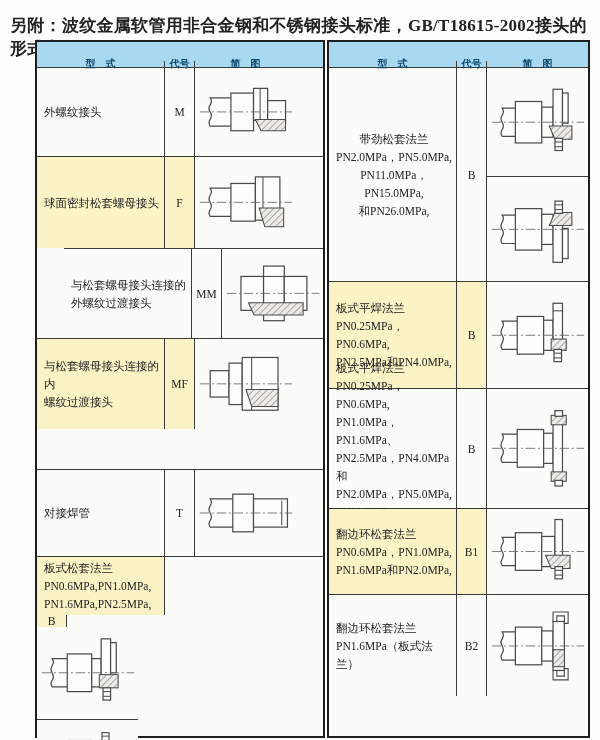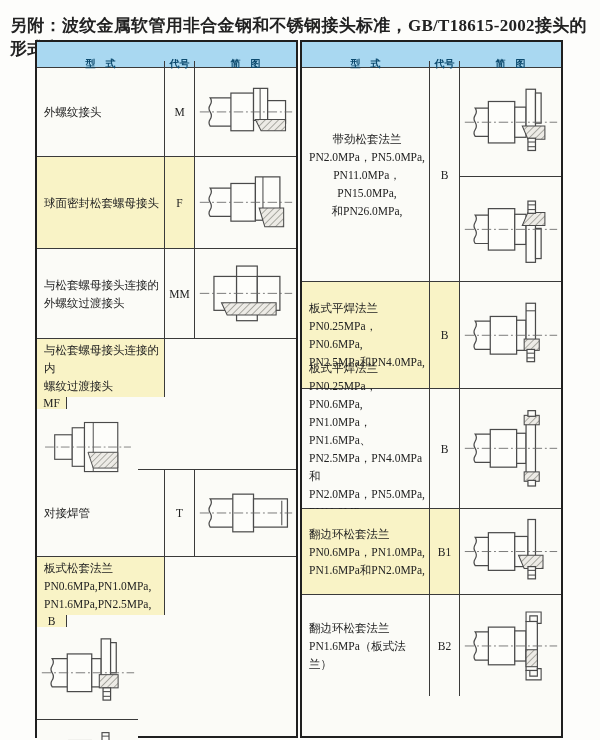--- a/index.html
+++ b/index.html
@@ -95,21 +95,21 @@
                 <path d="M 36 25 H 14 c 5 7 -5 8 0 15 c 5 8 -5 8 0 15 H 36" fill="#fdfdfa" stroke="#4a4a4a" stroke-width="1.3"></path>
                 <rect x="36" y="20" width="26" height="40" fill="#fdfdfa" stroke="#4a4a4a" stroke-width="1.3"></rect>
                 <rect x="62" y="13" width="26" height="46" fill="#fdfdfa" stroke="#4a4a4a" stroke-width="1.3"></rect>
                 <line x1="70" y1="13" x2="70" y2="59" stroke="#4a4a4a" stroke-width="1.1"></line>
                 <path d="M66,46 L92,46 L92,66 L72,66 Z" fill="url(#hp1)" stroke="#4a4a4a" stroke-width="1.1"></path>
                 <line x1="3" y1="40" x2="101" y2="40" stroke="#666" stroke-width="0.9" stroke-dasharray="10 3 2 3"></line>
               </svg>
             </div>
           </div>
         </div>
-        <div class="trow" style="height: 90px;">
+        <div class="trow" style="height: 90px; margin-left: 27px;">
           <div class="cell col-type type-cell">
             <div class="type-line">与松套螺母接头连接的</div>
             <div class="type-line">外螺纹过渡接头</div>
           </div>
           <div class="cell col-code code-cell">MM</div>
           <div class="cell col-diag diag-cell">
             <div class="diag-sub">
               <svg viewBox="0 0 104 80" preserveAspectRatio="xMidYMid meet">
                 <defs>
                   <pattern id="hp2" patternUnits="userSpaceOnUse" width="5" height="5" patternTransform="rotate(45)">
@@ -121,21 +121,21 @@
                 <rect x="42" y="11" width="22" height="58" fill="#fdfdfa" stroke="#4a4a4a" stroke-width="1.3"></rect>
                 <line x1="42" y1="22" x2="64" y2="22" stroke="#4a4a4a" stroke-width="1.1"></line>
                 <line x1="42" y1="58" x2="64" y2="58" stroke="#4a4a4a" stroke-width="1.1"></line>
                 <rect x="64" y="22" width="24" height="36" fill="#fdfdfa" stroke="#4a4a4a" stroke-width="1.3"></rect>
                 <path d="M26,50 L84,50 L84,63 L32,63 Z" fill="url(#hp2)" stroke="#4a4a4a" stroke-width="1.1"></path>
                 <line x1="3" y1="40" x2="101" y2="40" stroke="#666" stroke-width="0.9" stroke-dasharray="10 3 2 3"></line>
               </svg>
             </div>
           </div>
         </div>
-        <div class="trow hl" style="height: 91px; flex-direction: column;">
+        <div class="trow hl" style="height: 91px;">
           <div class="cell col-type type-cell">
             <div class="type-line">与松套螺母接头连接的内</div>
             <div class="type-line">螺纹过渡接头</div>
           </div>
           <div class="cell col-code code-cell">MF</div>
           <div class="cell col-diag diag-cell">
             <div class="diag-sub">
               <svg viewBox="0 0 104 80" preserveAspectRatio="xMidYMid meet">
                 <defs>
                   <pattern id="hp3" patternUnits="userSpaceOnUse" width="5" height="5" patternTransform="rotate(45)">

